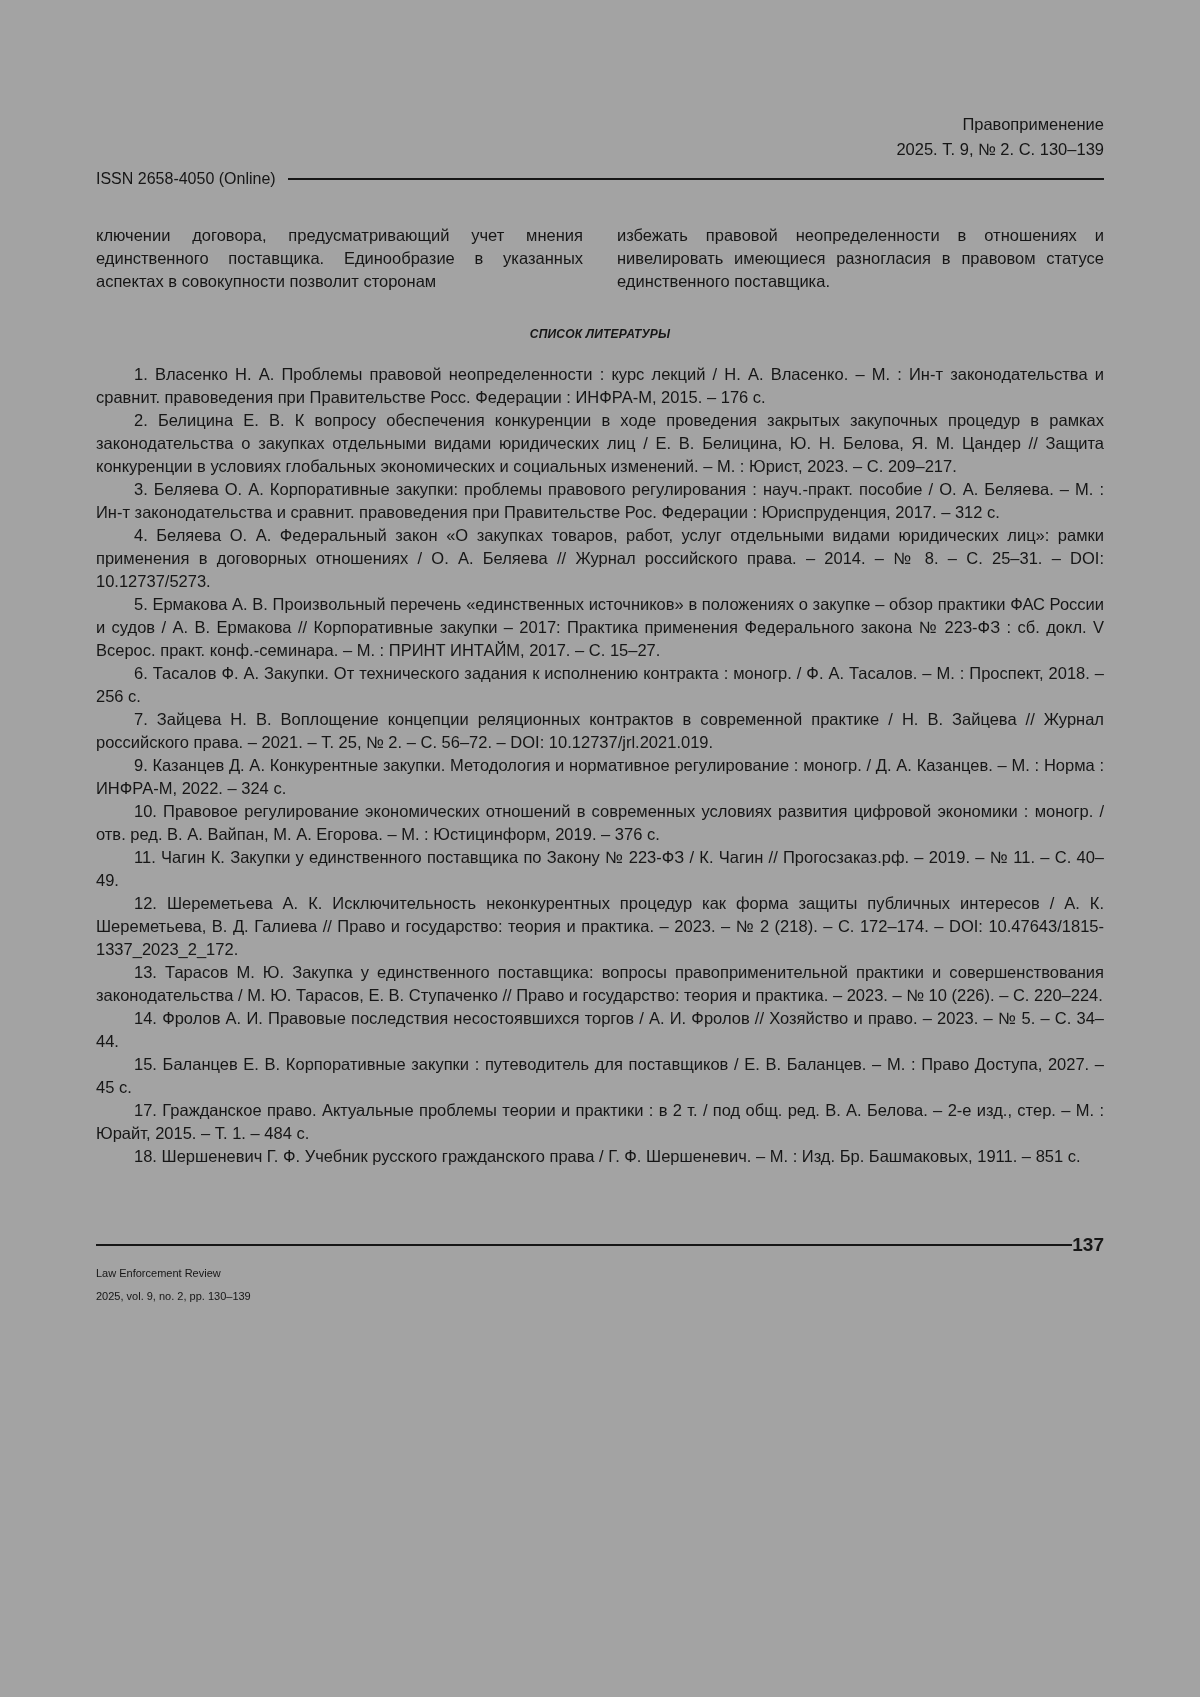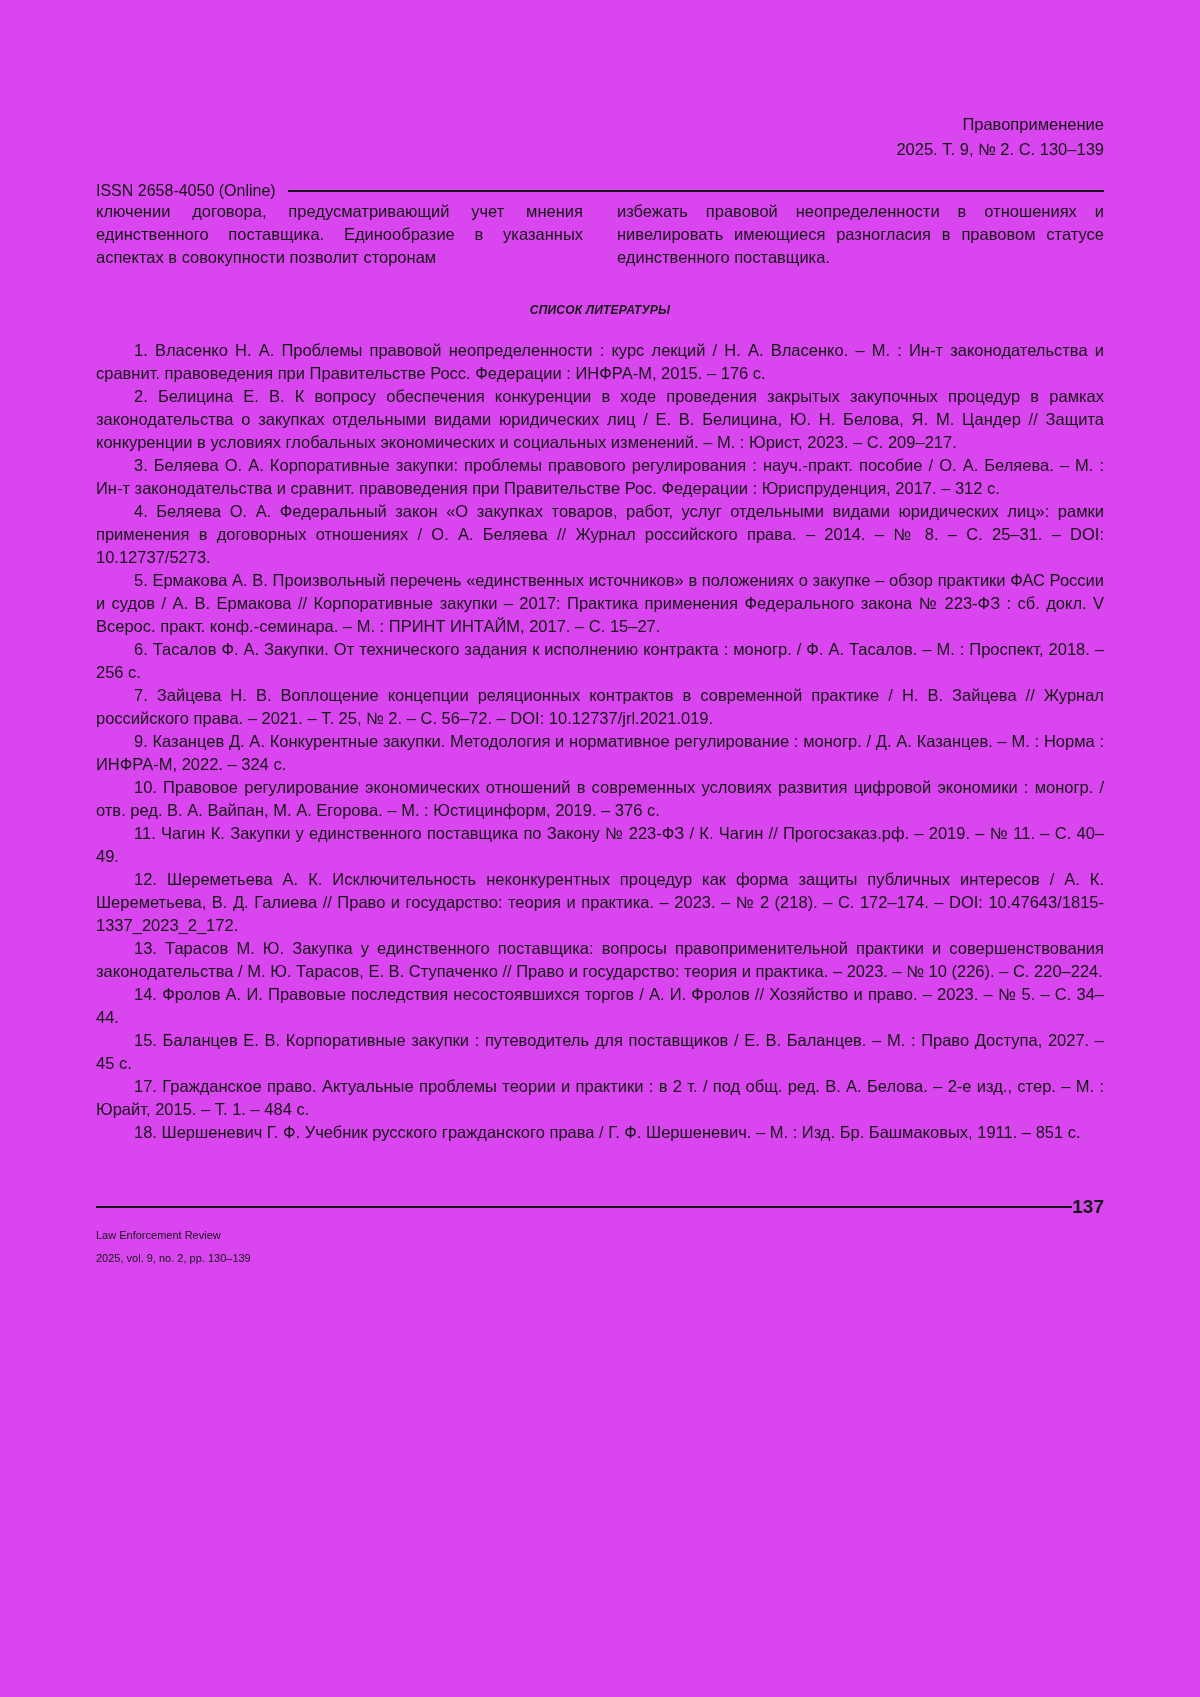--- a/index.html
+++ b/index.html
@@ -1,49 +1,50 @@
 <!DOCTYPE html>
 <html><head>
 <meta charset="utf-8">
 <style>
   * { margin: 0; padding: 0; box-sizing: border-box; }
   html, body { background: #e8e8e8; }
   .page {
     width: 1200px;
     height: 1697px;
     margin: 0 auto;
-    background: #d946ef;
+    background: #a3a3a3;
     color: #161616;
     font-family: "Liberation Sans", sans-serif;
     padding: 112px 96px 0 96px;
     position: relative;
     overflow: hidden;
   }
   
   .header-right {
     text-align: right;
     font-size: 16.5px;
     line-height: 25px;
   }
   .issn-row {
     display: flex;
     align-items: center;
     gap: 12px;
-    margin-top: 20px;
+    margin-top: 8px;
   }
   .issn-text { font-size: 16px; white-space: nowrap; }
   .rule {
     flex: 1;
     height: 2px;
     background: #161616;
   }
   
   .two-col {
     display: flex;
     column-gap: 34px;
+    margin-top: 36px;
   }
   .two-col p {
     flex: 1;
     text-align: justify;
     font-size: 16.5px;
     line-height: 23px;
   }
   
   .refs-title {
     margin-top: 34px;
@@ -61,21 +62,21 @@
     text-align: justify;
     text-indent: 38px;
     font-size: 16.5px;
     line-height: 23px;
   }
   
   .footer-rule-row {
     display: flex;
     align-items: center;
     gap: 0;
-    margin-top: 52px;
+    margin-top: 66px;
   }
   .page-number {
     font-size: 19px;
     font-weight: bold;
     white-space: nowrap;
   }
   .footer-meta {
     margin-top: 6px;
     font-size: 11px;
     line-height: 23px;

